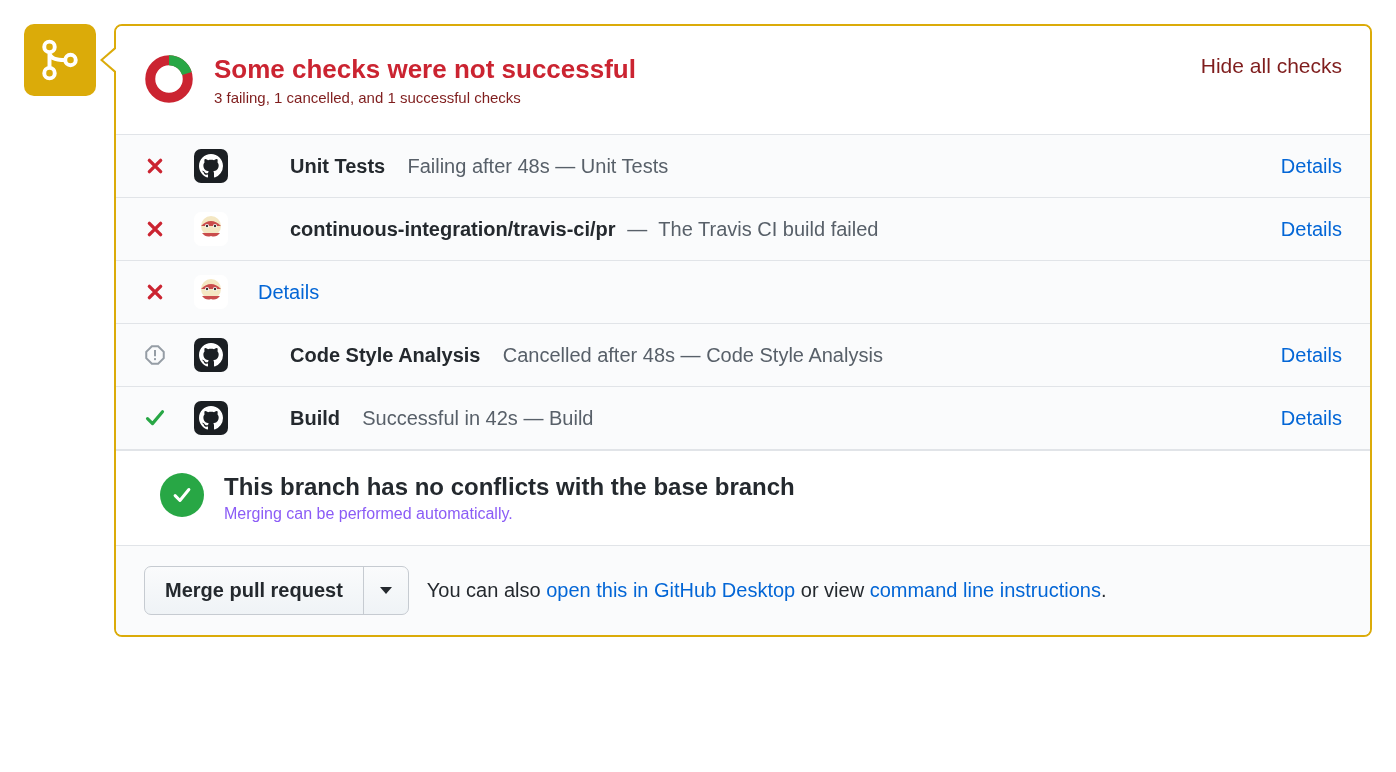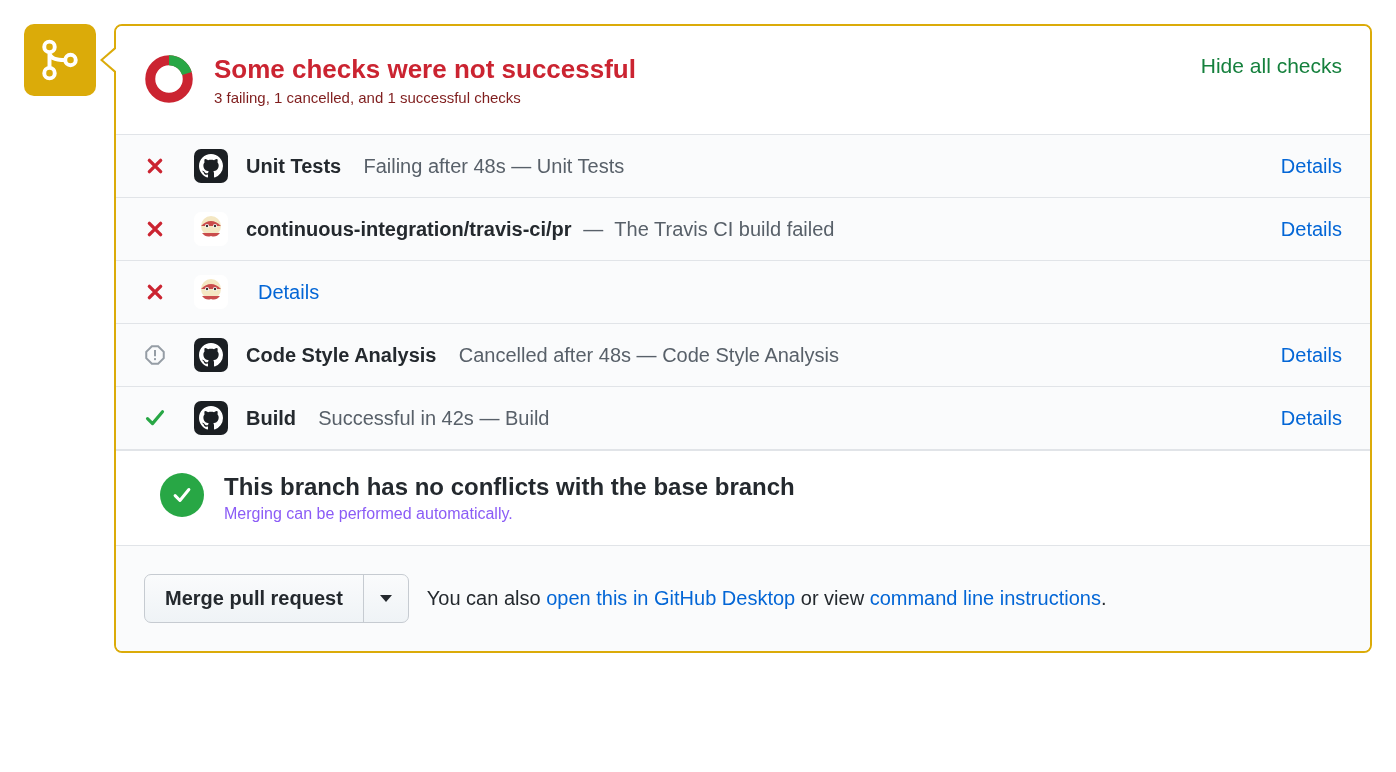--- a/index.html
+++ b/index.html
@@ -66,21 +66,21 @@
     font-size: 26px;
     font-weight: 600;
     color: #cb2431;
     margin: 0 0 4px 0;
   }
   .summary-sub {
     font-size: 15px;
     color: #7f1d1d;
   }
   .hide-link {
-    color: #15803d;
+    color: #7f1d1d;
     font-size: 21px;
     cursor: pointer;
     white-space: nowrap;
   }
   .checks-list { background: #fafbfc; border-top: 1px solid #e1e4e8; }
   .check-row {
     display: flex;
     align-items: center;
     padding: 14px 28px;
     border-bottom: 1px solid #e1e4e8;
@@ -102,21 +102,21 @@
     display: flex;
     align-items: center;
     justify-content: center;
     overflow: hidden;
   }
   .avatar.github { background: #1b1f23; }
   .avatar.travis { background: #fff; }
   .check-name { font-weight: 600; color: #24292e; }
   .check-desc { color: #586069; }
   .check-sep { color: #586069; margin: 0 6px; }
-  .check-text { flex: 1; min-width: 0; overflow: hidden; text-overflow: ellipsis; white-space: nowrap; }
+  .check-text { flex: 1; min-width: 0; overflow: hidden; text-overflow: ellipsis; white-space: nowrap; margin-left: 44px; }
   .details-link { color: #0366d6; cursor: pointer; margin-left: 12px; flex-shrink: 0; }
   .conflicts {
     background: #fff;
     border-top: 1px solid #e1e4e8;
     display: flex;
     align-items: flex-start;
     padding: 22px 44px;
   }
   .check-circle {
     width: 44px; height: 44px;
@@ -133,21 +133,21 @@
     font-weight: 600;
     color: #24292e;
     margin: 0 0 4px 0;
   }
   .conflicts-sub { font-size: 16px; color: #8b5cf6; }
   .merge-section {
     background: #fafbfc;
     border-top: 1px solid #e1e4e8;
     border-bottom-left-radius: 6px;
     border-bottom-right-radius: 6px;
-    padding: 28px 28px;
+    padding: 20px 28px;
     display: flex;
     align-items: center;
     gap: 18px;
     font-size: 20px;
     color: #24292e;
   }
   .btn-group {
     display: inline-flex;
     border: 1px solid #c6cbd1;
     border-radius: 7px;

